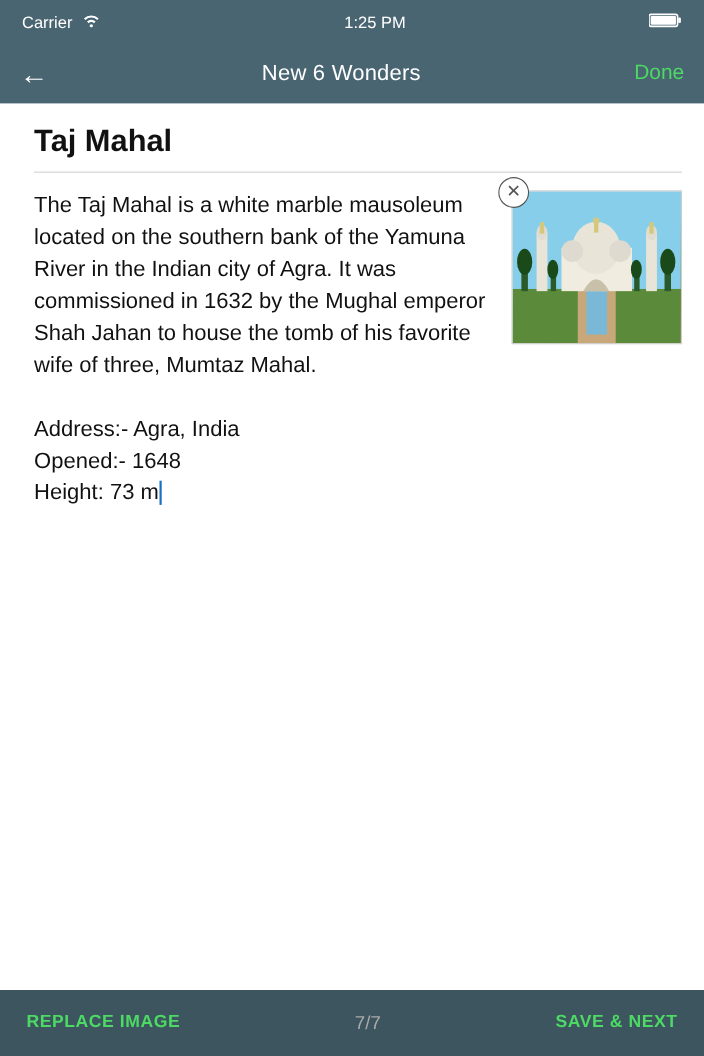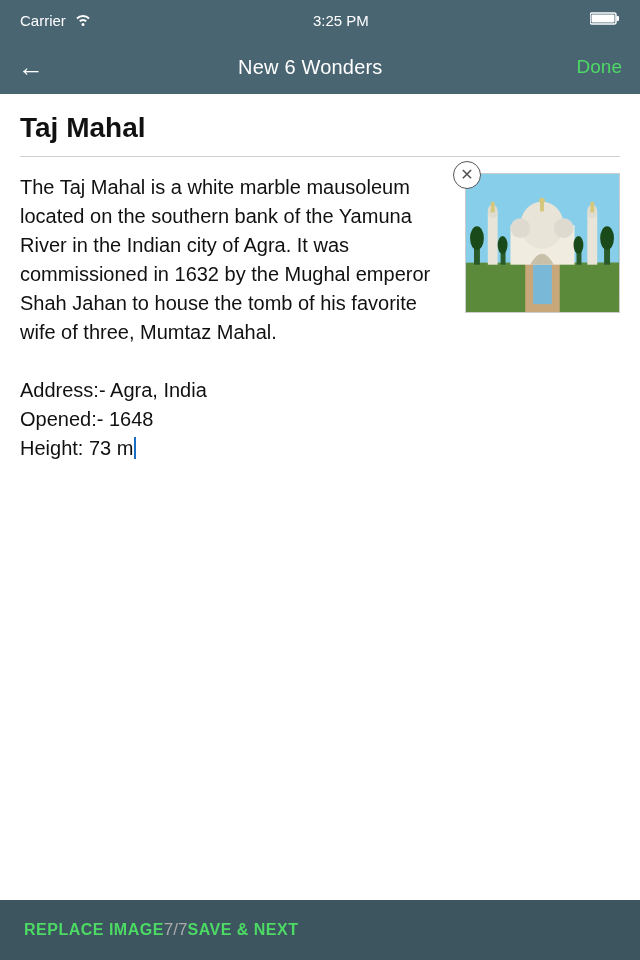--- a/index.html
+++ b/index.html
@@ -54,21 +54,21 @@
     }
     .nav-done {
       color: #4cd964;
       font-size: 19px;
       font-weight: 400;
       cursor: pointer;
     }
 
     
     .content {
-      padding: 18px 20px 0 20px;
+      padding: 18px 20px 0 31px;
       height: calc(960px - 40px - 54px - 60px);
       overflow-y: auto;
     }
 
     .article-title {
       font-size: 28px;
       font-weight: 700;
       color: #111;
       margin-bottom: 12px;
     }
@@ -137,21 +137,21 @@
     
     .bottom-bar {
       position: absolute;
       bottom: 0;
       left: 0;
       width: 640px;
       height: 60px;
       background: #3d555f;
       display: flex;
       align-items: center;
-      justify-content: flex-start;
+      justify-content: space-between;
       padding: 0 24px;
     }
     .bottom-btn {
       color: #4cd964;
       font-size: 16px;
       font-weight: 700;
       letter-spacing: 0.5px;
       cursor: pointer;
       text-transform: uppercase;
     }
@@ -165,21 +165,21 @@
 
 <div class="status-bar">
   <div class="status-bar-left">
     <span>Carrier</span>
     <span>
       <svg width="18" height="14" viewBox="0 0 18 14">
           <path d="M9 11a1.5 1.5 0 1 1 0 3 1.5 1.5 0 0 1 0-3zm0-4a5.5 5.5 0 0 1 3.89 1.61l-1.42 1.42A3.5 3.5 0 0 0 9 9a3.5 3.5 0 0 0-2.47 1.03L5.11 8.61A5.5 5.5 0 0 1 9 7zm0-4a9.5 9.5 0 0 1 6.72 2.78L14.3 7.2A7.5 7.5 0 0 0 9 5a7.5 7.5 0 0 0-5.3 2.2L2.28 5.78A9.5 9.5 0 0 1 9 3z" fill="#fff"></path>
         </svg>
     </span>
   </div>
-  <span>3:25 PM</span>
+  <span>1:25 PM</span>
   <span>
     <svg width="30" height="15" viewBox="0 0 30 15">
       <rect x="0" y="2" width="26" height="11" rx="2" ry="2" fill="none" stroke="#fff" stroke-width="1.5"></rect>
       <rect x="26.5" y="5" width="2.5" height="5" rx="1" fill="#fff"></rect>
       <rect x="1.5" y="3.5" width="23" height="8" rx="1" fill="#fff"></rect>
     </svg>
   </span>
 </div>
 
 <div class="nav-bar">

